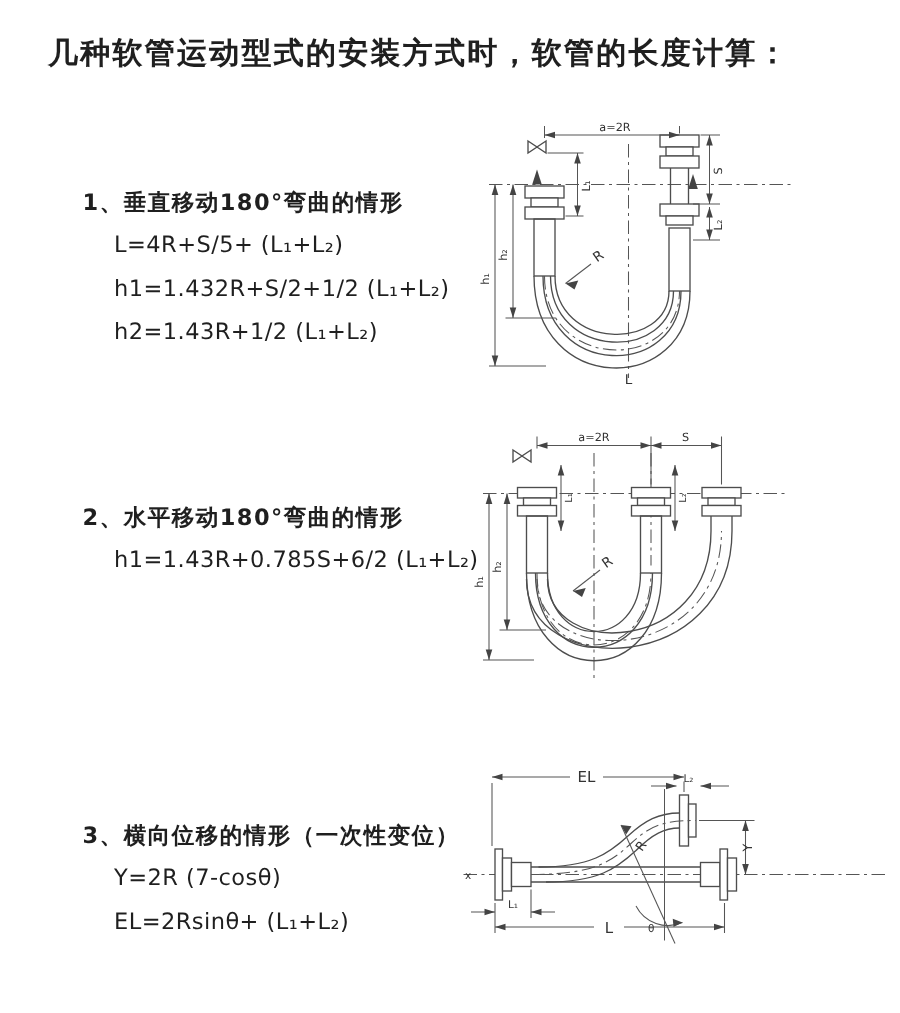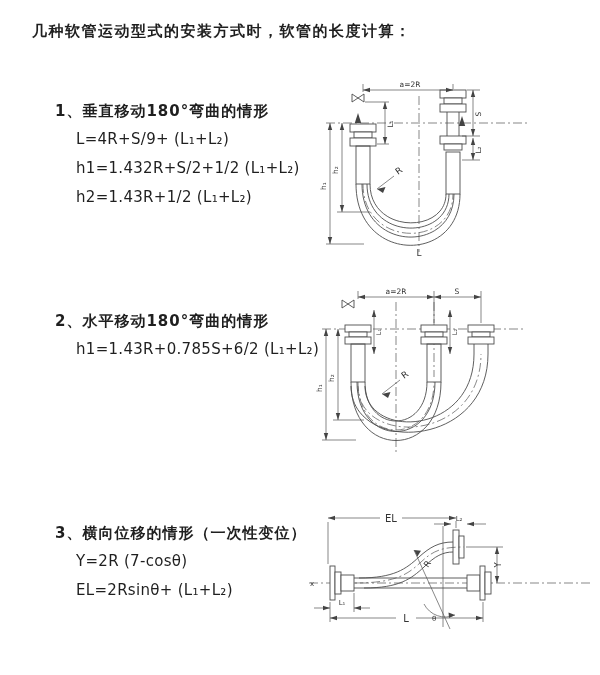--- a/index.html
+++ b/index.html
@@ -1,41 +1,41 @@
 <!DOCTYPE html>
 <html><head>
 <meta charset="utf-8">
 <style>
   html,body{margin:0;padding:0;}
   body{
     width:600px;height:675px;background:#ffffff;position:relative;overflow:hidden;
     font-family:"DejaVu Sans","Liberation Sans",sans-serif;color:#1f1f1f;
   }
-  .page-title{position:absolute;left:32px;top:22px;font-size:15px;font-weight:bold;letter-spacing:1.5px;}
-  .section{position:absolute;left:55px;}
+  .page-title{position:absolute;left:32px;top:22px;font-size:20px;font-weight:bold;letter-spacing:1.5px;}
+  .section{position:absolute;left:55px;margin-top:24px;}
   .sec1{top:102px;} .sec2{top:312px;} .sec3{top:524px;}
   .sec-heading{font-size:15px;font-weight:bold;letter-spacing:1px;margin:0 0 4px 0;}
   .formula{font-size:15px;line-height:29px;margin-left:21px;letter-spacing:0.3px;white-space:pre;}
   .fig{position:absolute;}
   .fig1{left:318px;top:76px;} .fig2{left:316px;top:282px;} .fig3{left:304px;top:496px;}
   svg text{font-family:"DejaVu Sans","Liberation Sans",sans-serif;fill:#333;}
   .ln{stroke:#4d4d4d;stroke-width:0.9;fill:none;}
   .thin{stroke:#555;stroke-width:0.7;fill:none;}
   .cl{stroke:#555;stroke-width:0.7;fill:none;stroke-dasharray:9 3 2 3;}
   .ah{fill:#444;stroke:none;}
   .wh{fill:#fff;}
 </style>
 </head>
 <body>
 
 <div class="page-title">几种软管运动型式的安装方式时，软管的长度计算：</div>
 
 <div class="section sec1">
   <div class="sec-heading">1、垂直移动180°弯曲的情形</div>
-  <div class="formula">L=4R+S/9+ (L₁+L₂)</div>
+  <div class="formula">L=4R+S/5+ (L₁+L₂)</div>
   <div class="formula">h1=1.432R+S/2+1/2 (L₁+L₂)</div>
   <div class="formula">h2=1.43R+1/2 (L₁+L₂)</div>
 </div>
 
 <div class="section sec2">
   <div class="sec-heading">2、水平移动180°弯曲的情形</div>
   <div class="formula">h1=1.43R+0.785S+6/2 (L₁+L₂)</div>
 </div>
 
 <div class="section sec3">

